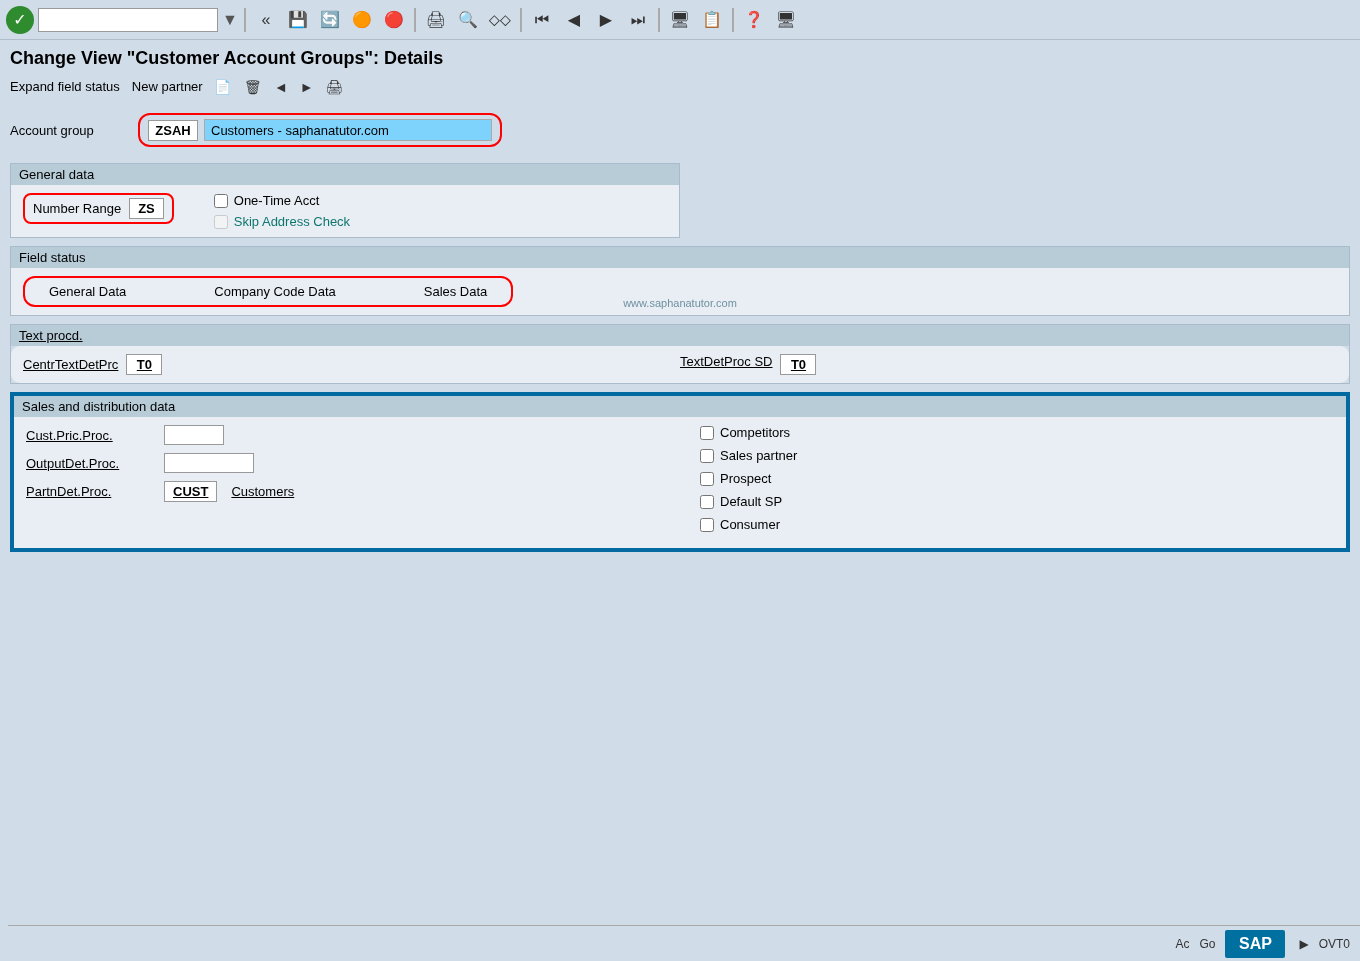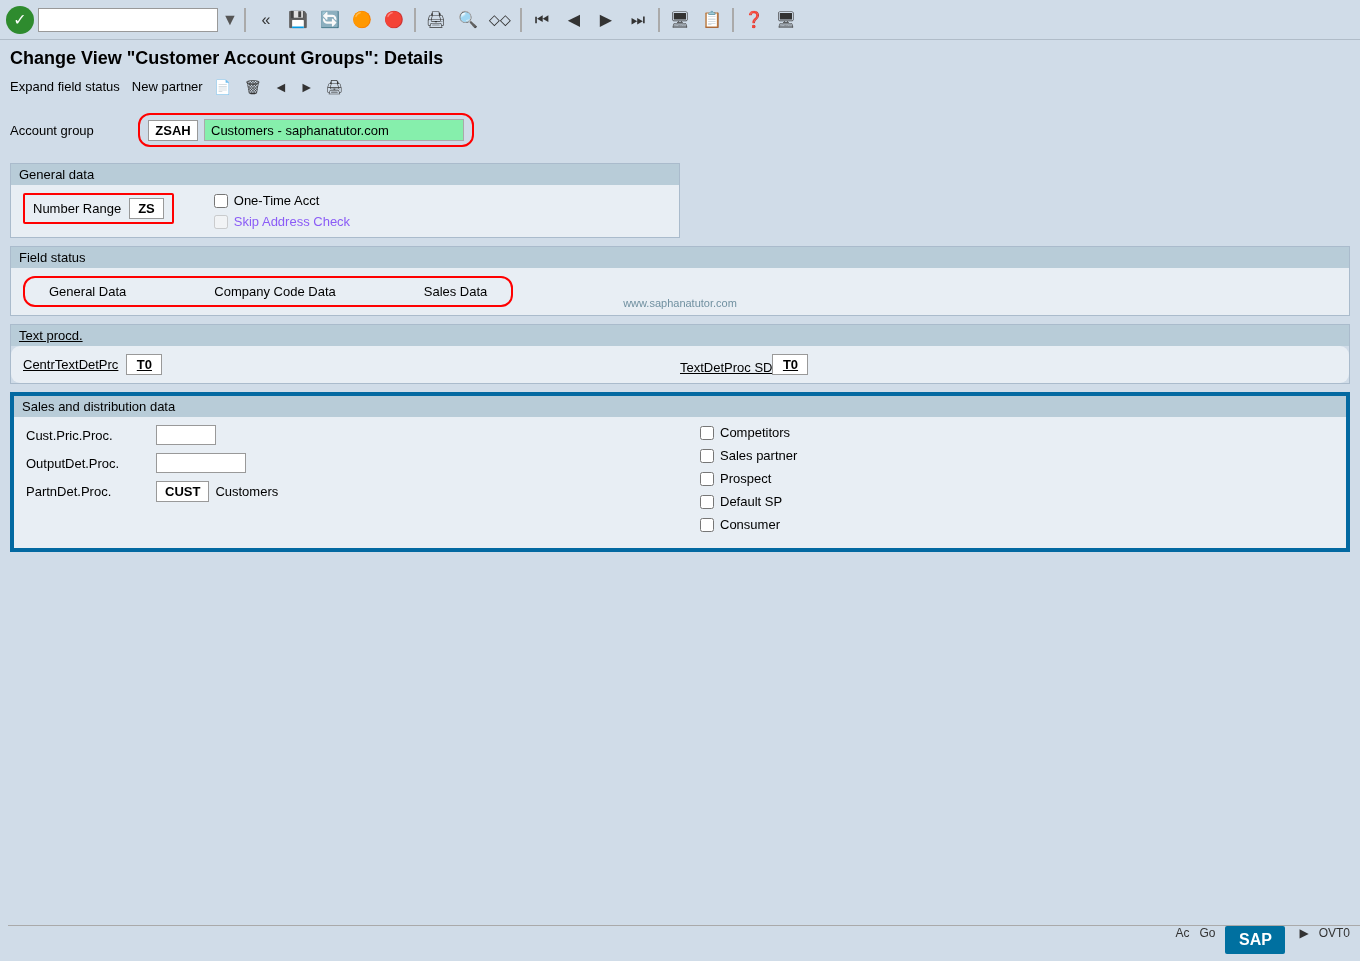--- a/index.html
+++ b/index.html
@@ -102,25 +102,25 @@
     .account-group-code {
       font-weight: bold;
       font-size: 13px;
       border: 1px solid #999;
       padding: 2px 6px;
       background: white;
       min-width: 50px;
       text-align: center;
     }
     .account-group-input {
-      width: 260px;
+      width: 288px;
       height: 22px;
       border: 1px solid #aaa;
       padding: 2px 6px;
-      background: #86efac;
+      background: #7dd3fc;
       font-size: 13px;
     }
     .account-group-wrapper {
       border: 2px solid red;
       border-radius: 12px;
       padding: 4px 8px;
       display: flex;
       align-items: center;
       gap: 6px;
     }
@@ -143,21 +143,21 @@
     }
     .general-data-body {
       background: #e8eef4;
       padding: 8px 12px;
       display: flex;
       align-items: flex-start;
       gap: 40px;
     }
     .number-range-wrapper {
       border: 2px solid red;
-      border-radius: 2px;
+      border-radius: 8px;
       padding: 3px 8px;
       display: flex;
       align-items: center;
       gap: 8px;
     }
     .number-range-label { font-size: 13px; }
     .number-range-value {
       font-weight: bold;
       font-size: 13px;
       border: 1px solid #999;
@@ -223,22 +223,22 @@
       border-radius: 9px;
     }
     .text-procd-left {
       display: flex;
       align-items: center;
       gap: 8px;
       flex: 1;
     }
     .text-procd-right {
       display: flex;
-      align-items: flex-end;
-      gap: 0;
+      align-items: flex-start;
+      gap: 8px;
       flex: 1;
     }
     .text-procd-label { font-size: 13px; }
     .text-procd-value {
       font-weight: bold;
       font-size: 13px;
       border: 1px solid #999;
       padding: 2px 8px;
       background: white;
       min-width: 36px;
@@ -258,21 +258,23 @@
     }
     .sales-left {
       flex: 1;
     }
     .sales-right {
       flex: 1;
     }
     .sales-row {
       display: flex;
       align-items: center;
+      gap: 8px;
       margin-bottom: 8px;
+      text-decoration: underline;
     }
     .sales-label {
       width: 130px;
       font-size: 13px;
     }
     .sales-input {
       width: 60px;
       height: 20px;
       border: 1px solid #999;
       background: white;
@@ -294,21 +296,21 @@
     
     .bottom-bar {
       position: fixed;
       bottom: 0;
       left: 8px;
       right: 0;
       height: 36px;
       background: #d0dce8;
       border-top: 1px solid #aaa;
       display: flex;
-      align-items: flex-start;
+      align-items: center;
       justify-content: flex-end;
       padding: 0 10px;
       gap: 10px;
       margin-top: 32px;
     }
     .sap-logo {
       width: 60px;
       height: 28px;
       background: #0070a0;
       display: flex;
@@ -402,21 +404,21 @@
         <span class="number-range-label">Number Range</span>
         <span class="number-range-value">ZS</span>
       </div>
       <div class="checkbox-row">
         <div class="checkbox-item">
           <input type="checkbox" style="">
           <span>One-Time Acct</span>
         </div>
         <div class="checkbox-item">
           <input type="checkbox" disabled="" style="">
-          <span style="color:#8b5cf6">Skip Address Check</span>
+          <span style="color:#0f766e">Skip Address Check</span>
         </div>
       </div>
     </div>
   </div>
 
   <div class="field-status-section full-section">
     <div class="section-header">Field status</div>
     <div class="field-status-body">
       <div class="field-status-buttons-wrapper">
         <span class="field-btn">General Data</span>

